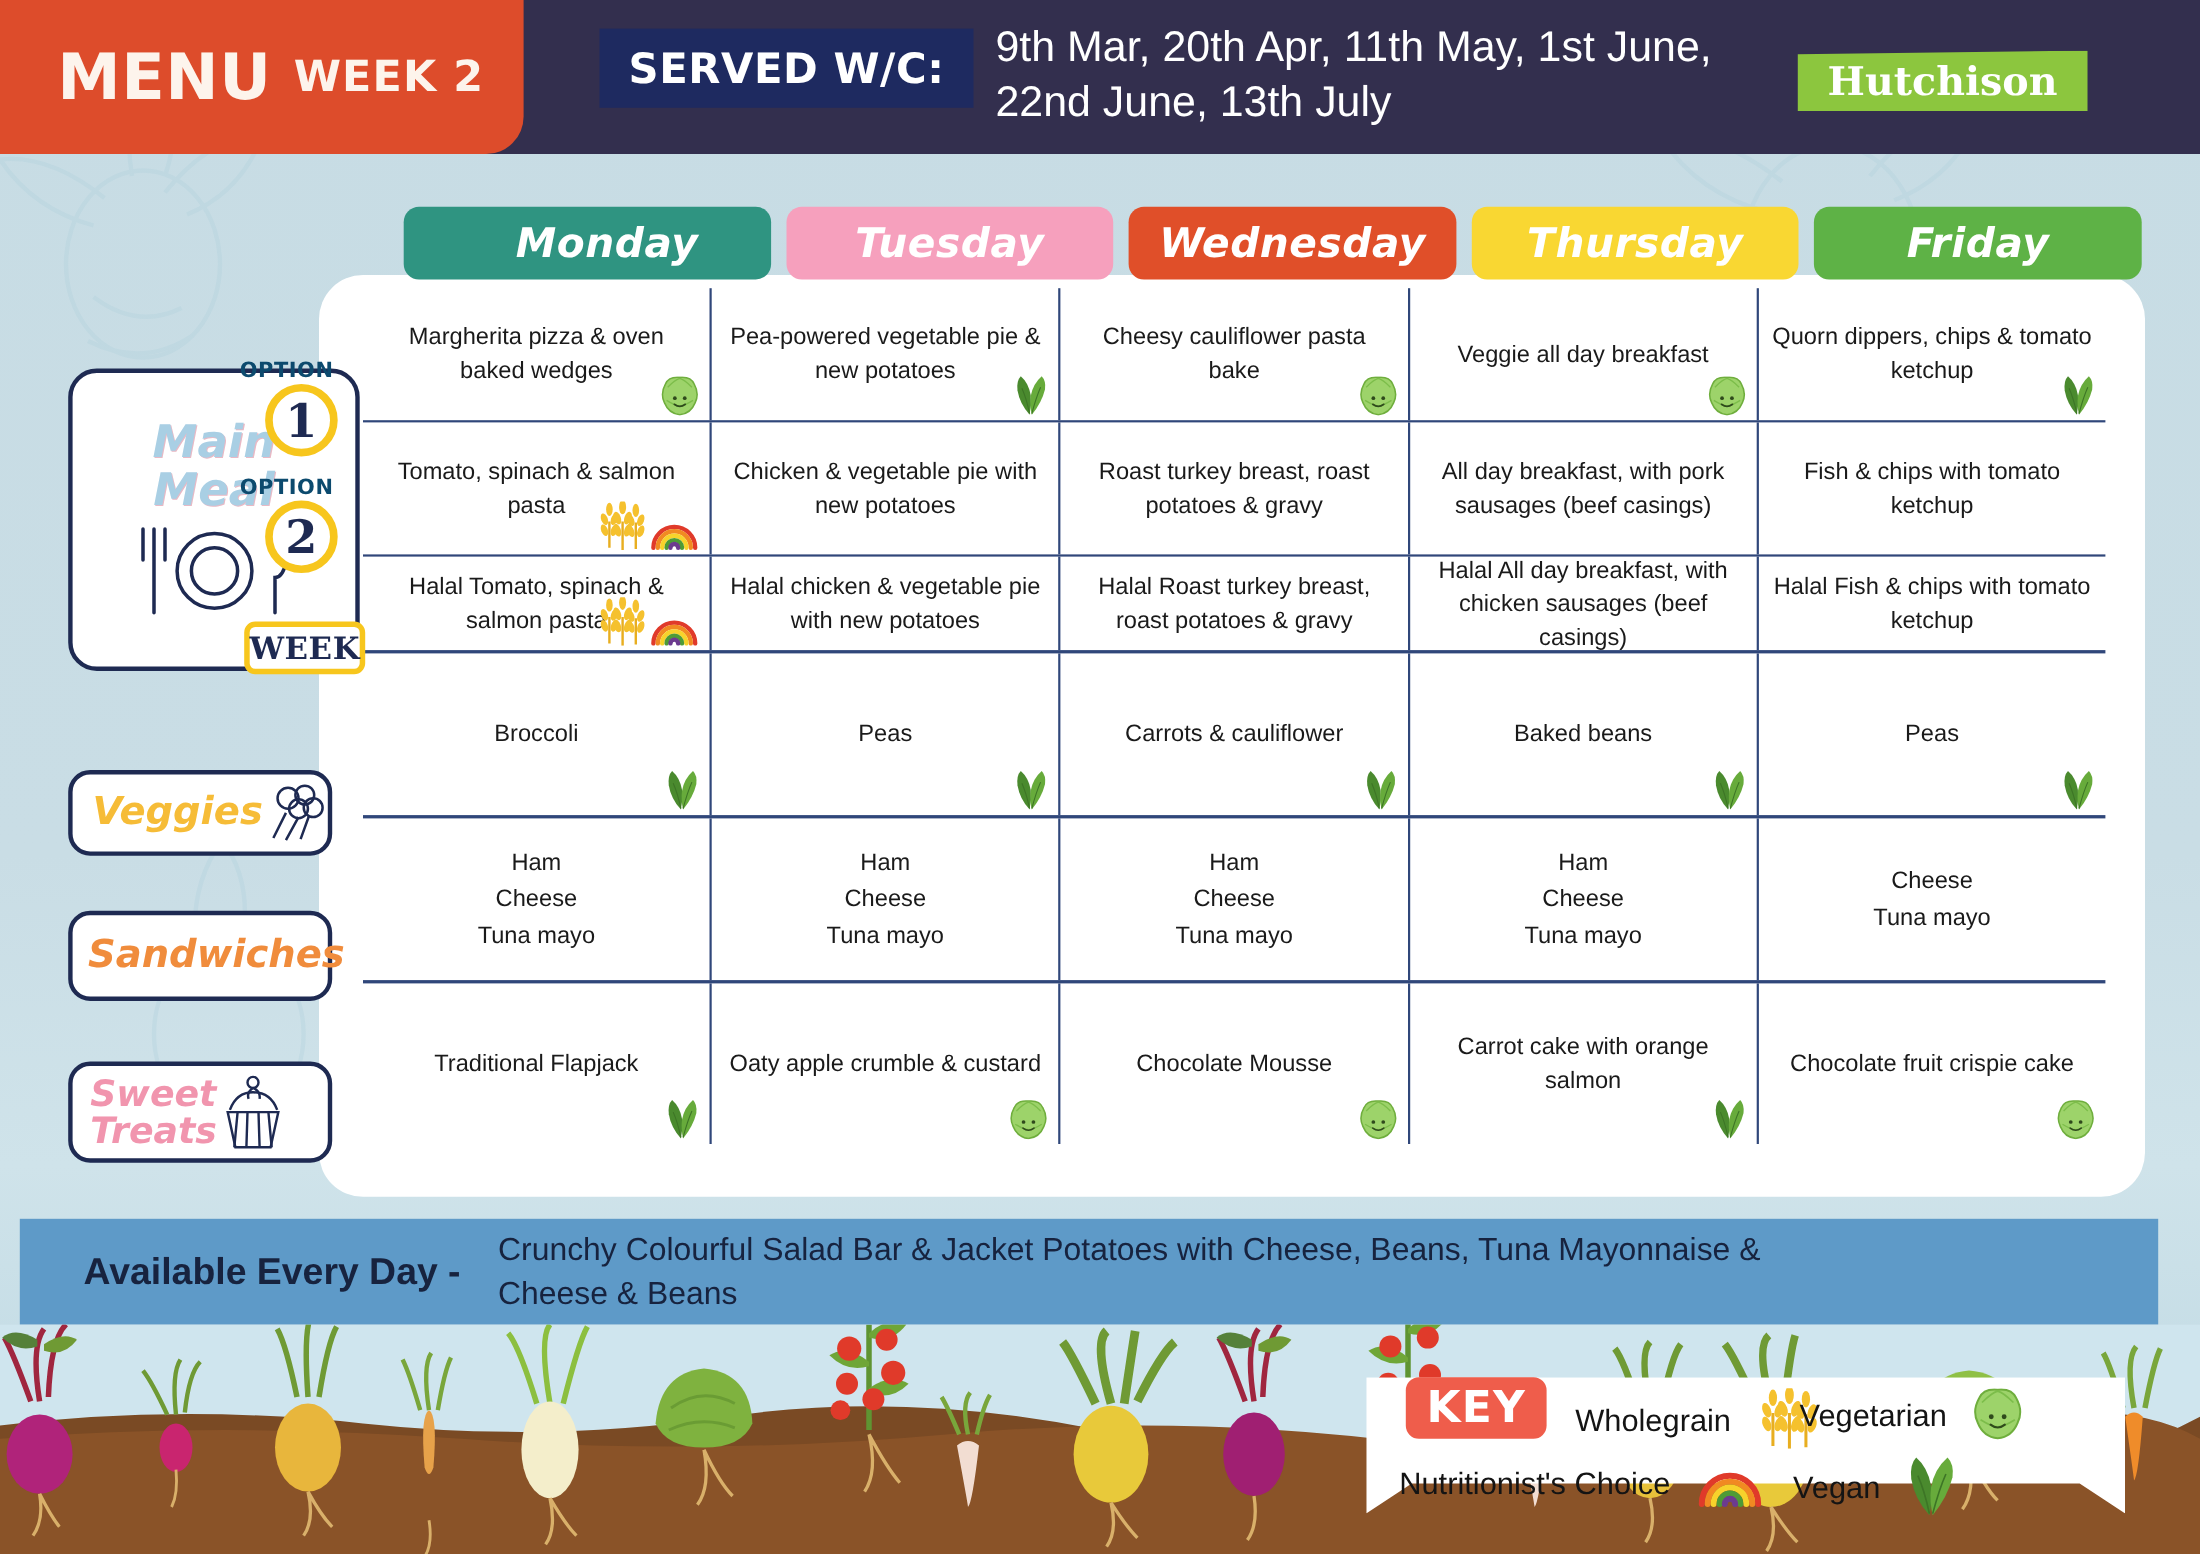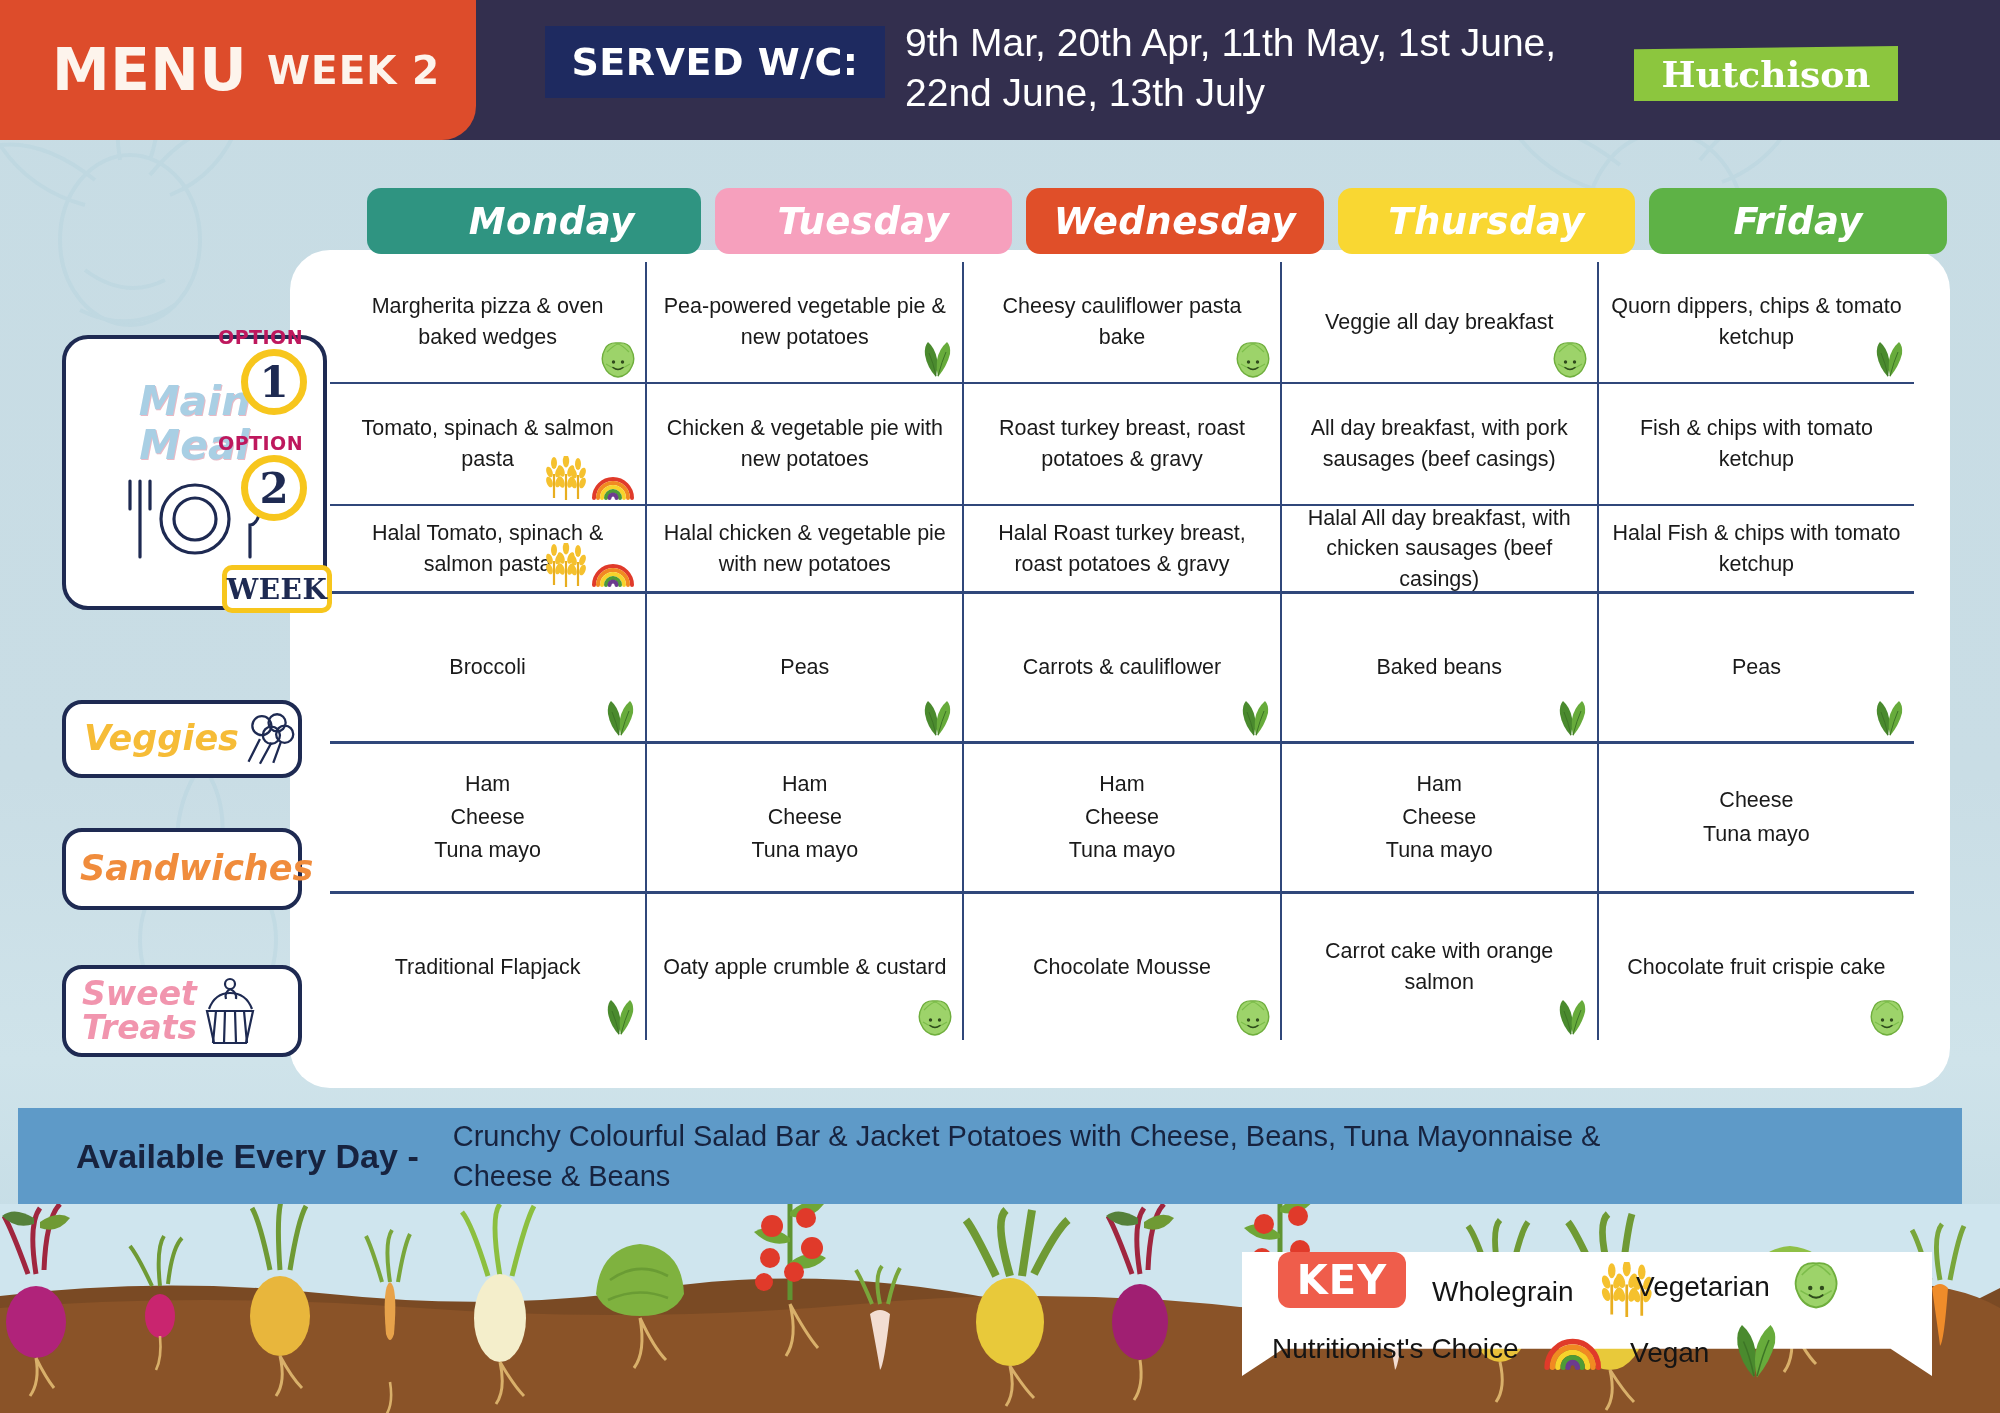--- a/index.html
+++ b/index.html
@@ -91,21 +91,21 @@
   #lab-sweet .word{ color:#f195ae; font-size:33px; margin-left:16px; }
 
   
   .optbadge { position:absolute; width:104px; height:104px; z-index:6;
               display:flex; align-items:center; justify-content:center; }
   .optbadge .ring { width:66px; height:66px; border-radius:50%;
                     border:7px solid #f7c61d; display:flex; align-items:center;
                     justify-content:center; background:#fff; }
   .optbadge .num { color:#1e2a52; font-size:42px; font-weight:700;
                    font-family:"DejaVu Serif", serif; }
-  .optbadge .word { position:absolute; top:-4px; left:-4px; color:#be185d;
+  .optbadge .word { position:absolute; top:-4px; left:-4px; color:#0c4a6e;
                     font-size:19px; font-weight:800; letter-spacing:.5px;
                     transform:rotate(-16px); }
   #opt1 { left:222px; top:330px; }
   #opt2 { left:222px; top:436px; }
   .halalbadge { position:absolute; left:222px; top:565px; width:110px; height:48px;
                 background:#fff; border:5px solid #f7c61d; border-radius:10px;
                 display:flex; align-items:center; justify-content:center; z-index:6; }
   .halalbadge span { color:#1e2a52; font-size:28px; font-weight:700;
                      font-family:"DejaVu Serif", serif; letter-spacing:.5px; }
 

